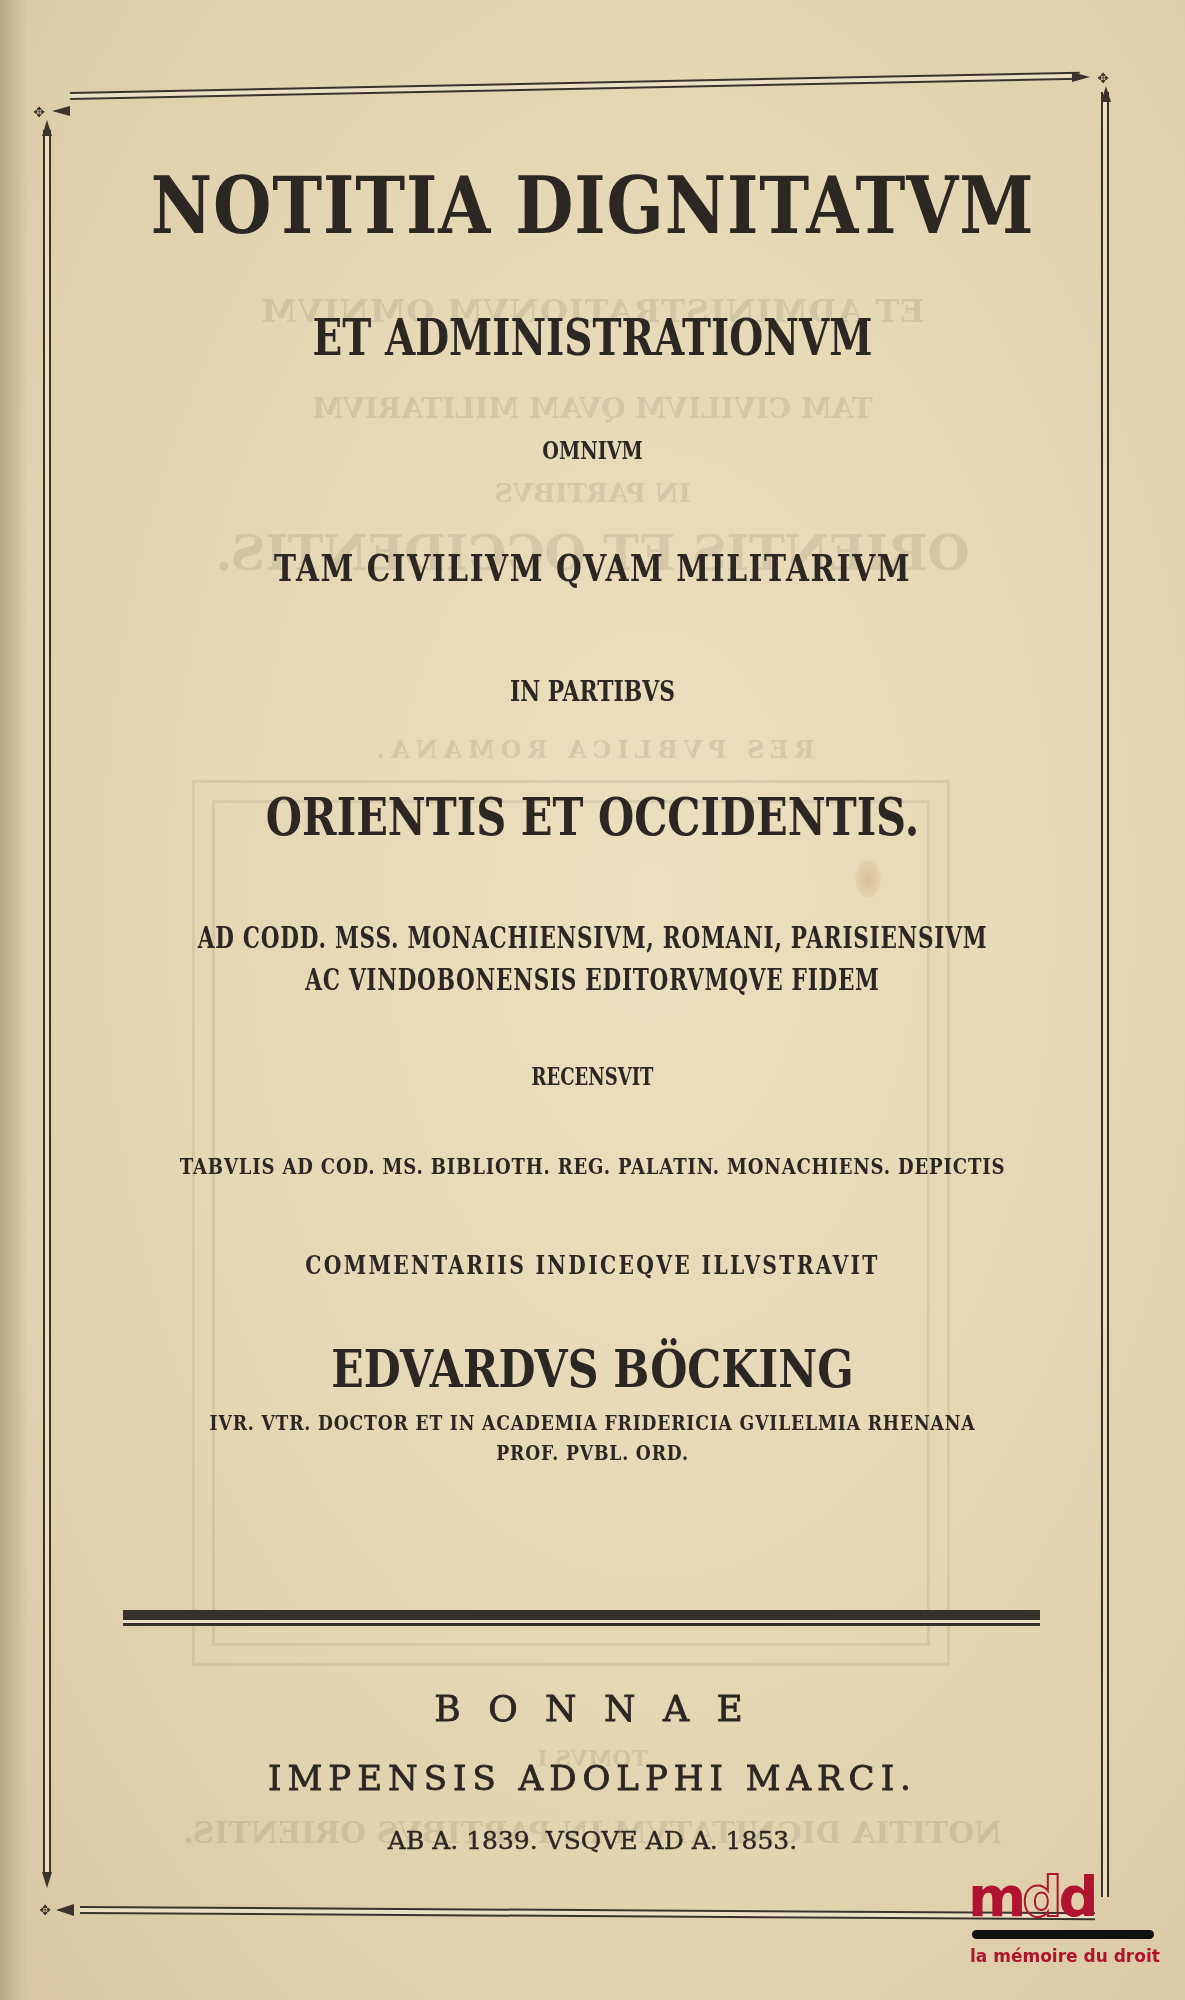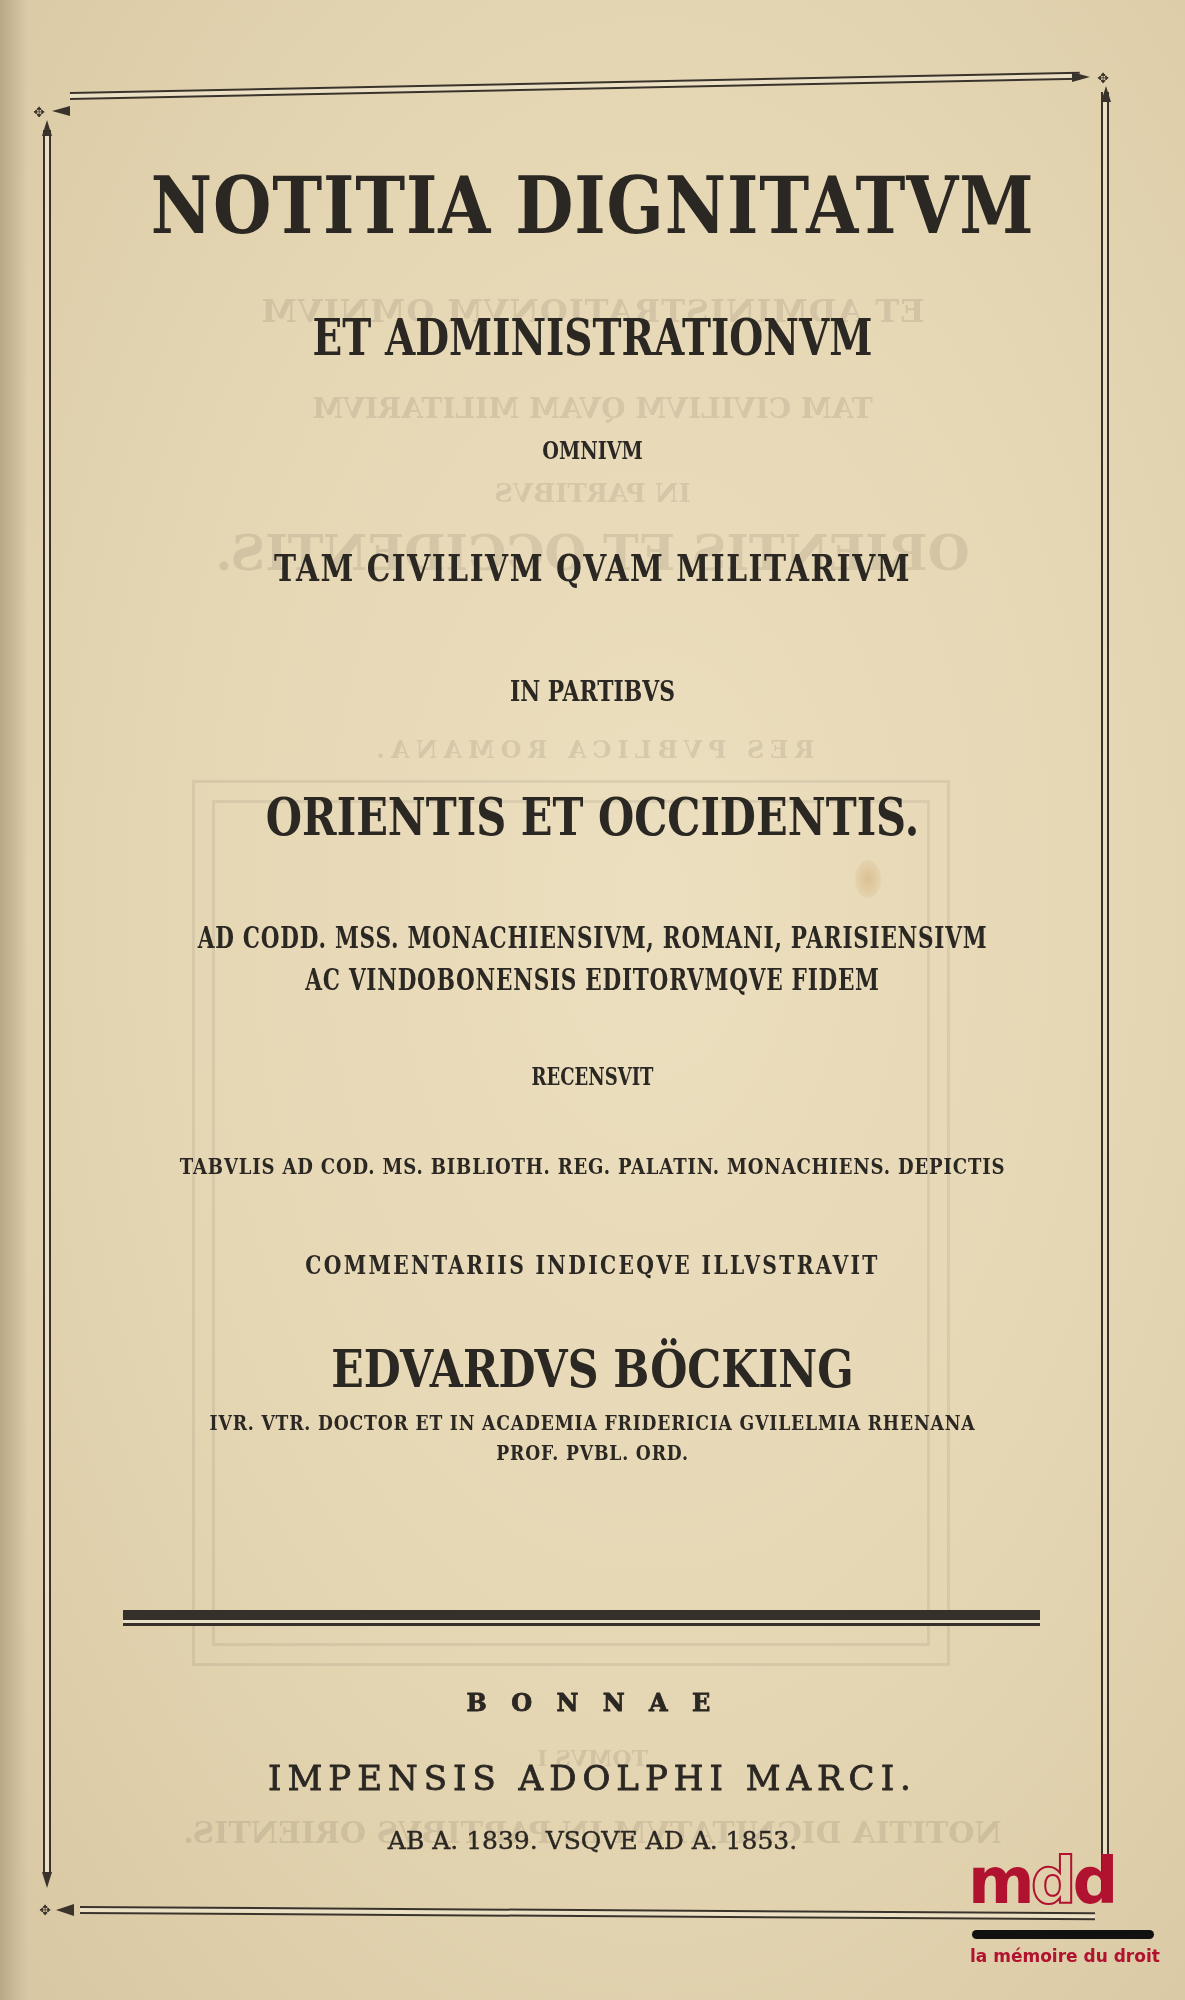--- a/index.html
+++ b/index.html
@@ -44,23 +44,23 @@
     position:absolute; border:3px solid rgba(90,80,65,0.10);
   }
   .rule {
     position:absolute; left:123px; width:917px; top:1610px; height:18px;
   }
   .rule .thick { height:10px; background:#35302a; }
   .rule .gap { height:3px; background:#e9dfc4; }
   .rule .thin { height:3px; background:#35302a; }
   .logo { position:absolute; left:968px; top:1840px; width:240px; height:140px; }
   .logo-letters {
-    position:absolute; left:0; top:0;
+    position:absolute; left:0; top:16px;
     font-family:"DejaVu Sans", "Liberation Sans", sans-serif;
-    font-size:64px; font-weight:bold; letter-spacing:-4px; line-height:82px;
+    font-size:56px; font-weight:bold; letter-spacing:-4px; line-height:82px;
   }
   .logo-m, .logo-d2 { color:#b0122f; }
   .logo-d1 { color:transparent; -webkit-text-stroke:2px #b0122f; }
   .logo-bar {
     position:absolute; left:4px; top:90px; width:182px; height:9px;
     border-radius:5px; background:#111;
   }
   .logo-tag {
     position:absolute; left:2px; top:106px;
     font-family:"DejaVu Sans", "Liberation Sans", sans-serif;
@@ -119,21 +119,21 @@
 <div class="line" style="top:1338px;font-size:52px;transform:scaleX(0.82);">EDVARDVS BÖCKING</div>
 <div class="line" style="top:1410px;font-size:21px;letter-spacing:1px;transform:scaleX(0.82);">IVR. VTR. DOCTOR ET IN ACADEMIA FRIDERICIA GVILELMIA RHENANA</div>
 <div class="line" style="top:1440px;font-size:21px;letter-spacing:1px;transform:scaleX(0.82);">PROF. PVBL. ORD.</div>
 
 <div class="rule">
   <div class="thick"></div>
     <div class="gap"></div>
     <div class="thin"></div>
 </div>
 
-<div class="line" style="top:1688px;font-size:24px;letter-spacing:8px;font-weight:bold;-webkit-text-stroke:0.8px #2b2723;">B O N N A E</div>
+<div class="line" style="top:1688px;font-size:36px;letter-spacing:8px;font-weight:normal;-webkit-text-stroke:0.8px #2b2723;">B O N N A E</div>
 <div class="line" style="top:1758px;font-size:34px;letter-spacing:6px;font-weight:normal;-webkit-text-stroke:0.8px #2b2723;">IMPENSIS ADOLPHI MARCI.</div>
 <div class="line" style="top:1826px;font-size:25px;font-weight:normal;text-align:center;-webkit-text-stroke:0.4px #2b2723;">AB A. 1839. VSQVE AD A. 1853.</div>
 
 <div class="logo">
   <div class="logo-letters">
     <span class="logo-m">m</span><span class="logo-d1">d</span><span class="logo-d2">d</span>
   </div>
   <div class="logo-bar"></div>
   <div class="logo-tag">la mémoire du droit</div>
 </div>

